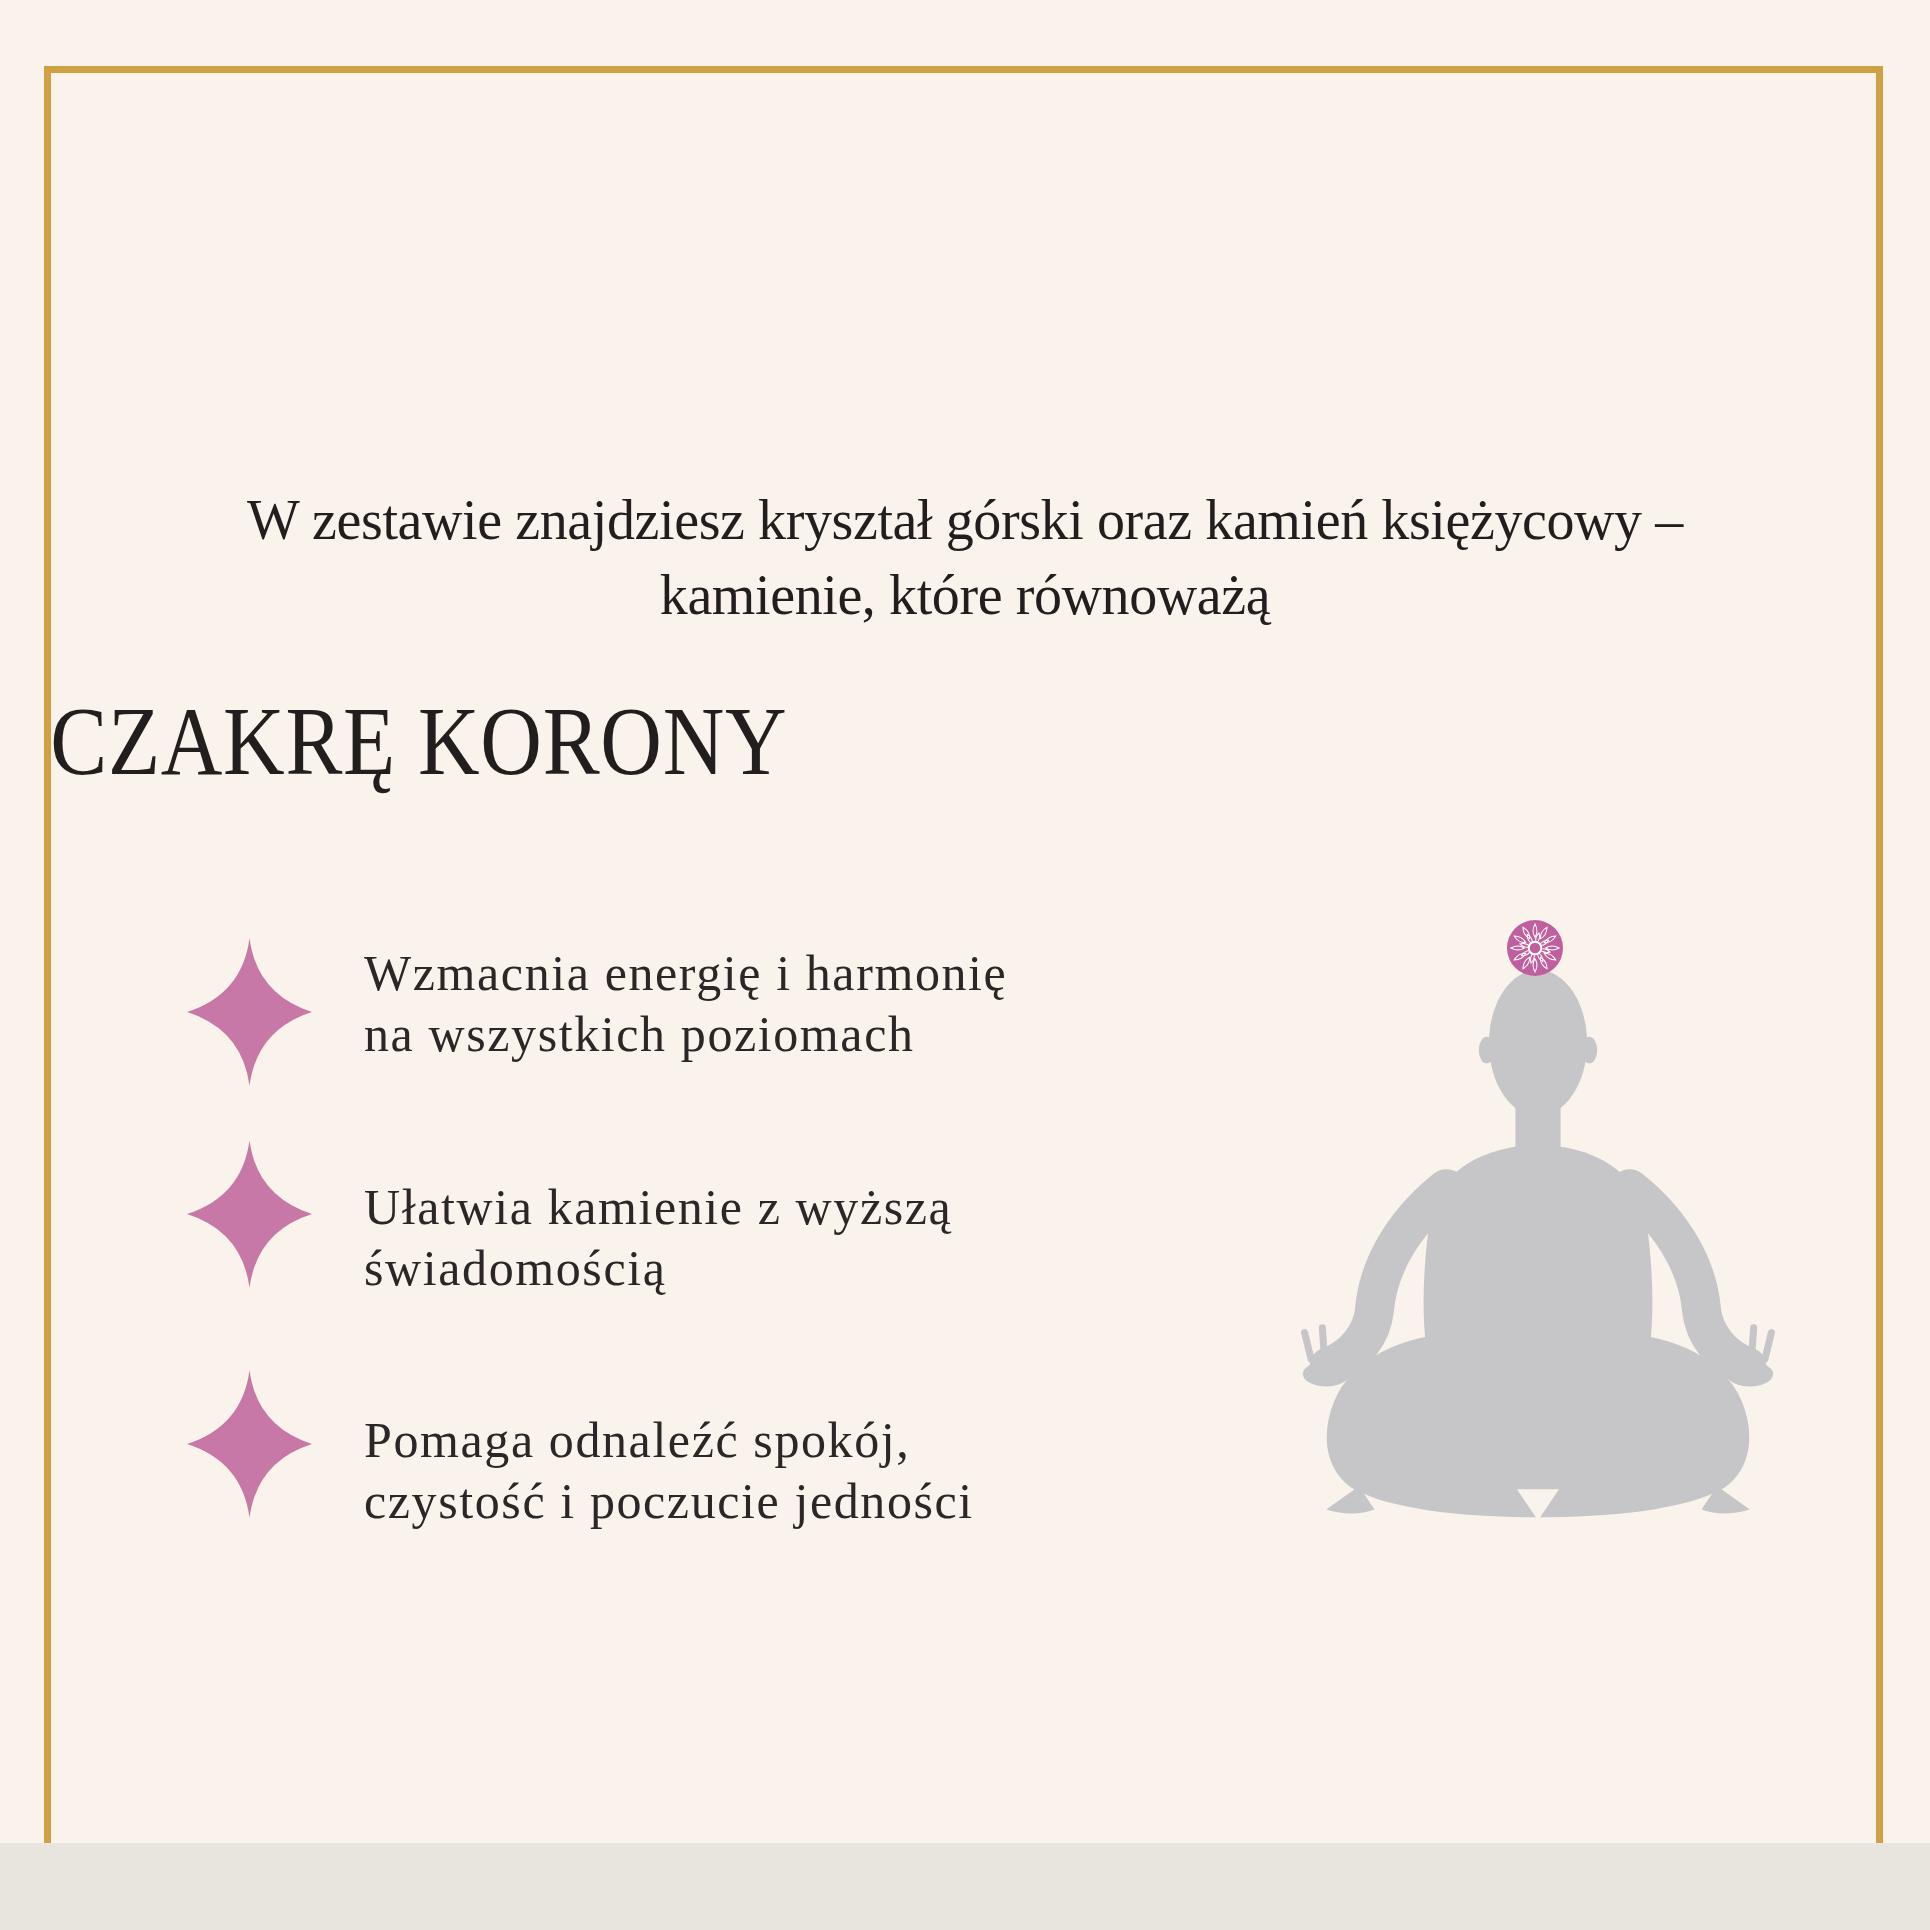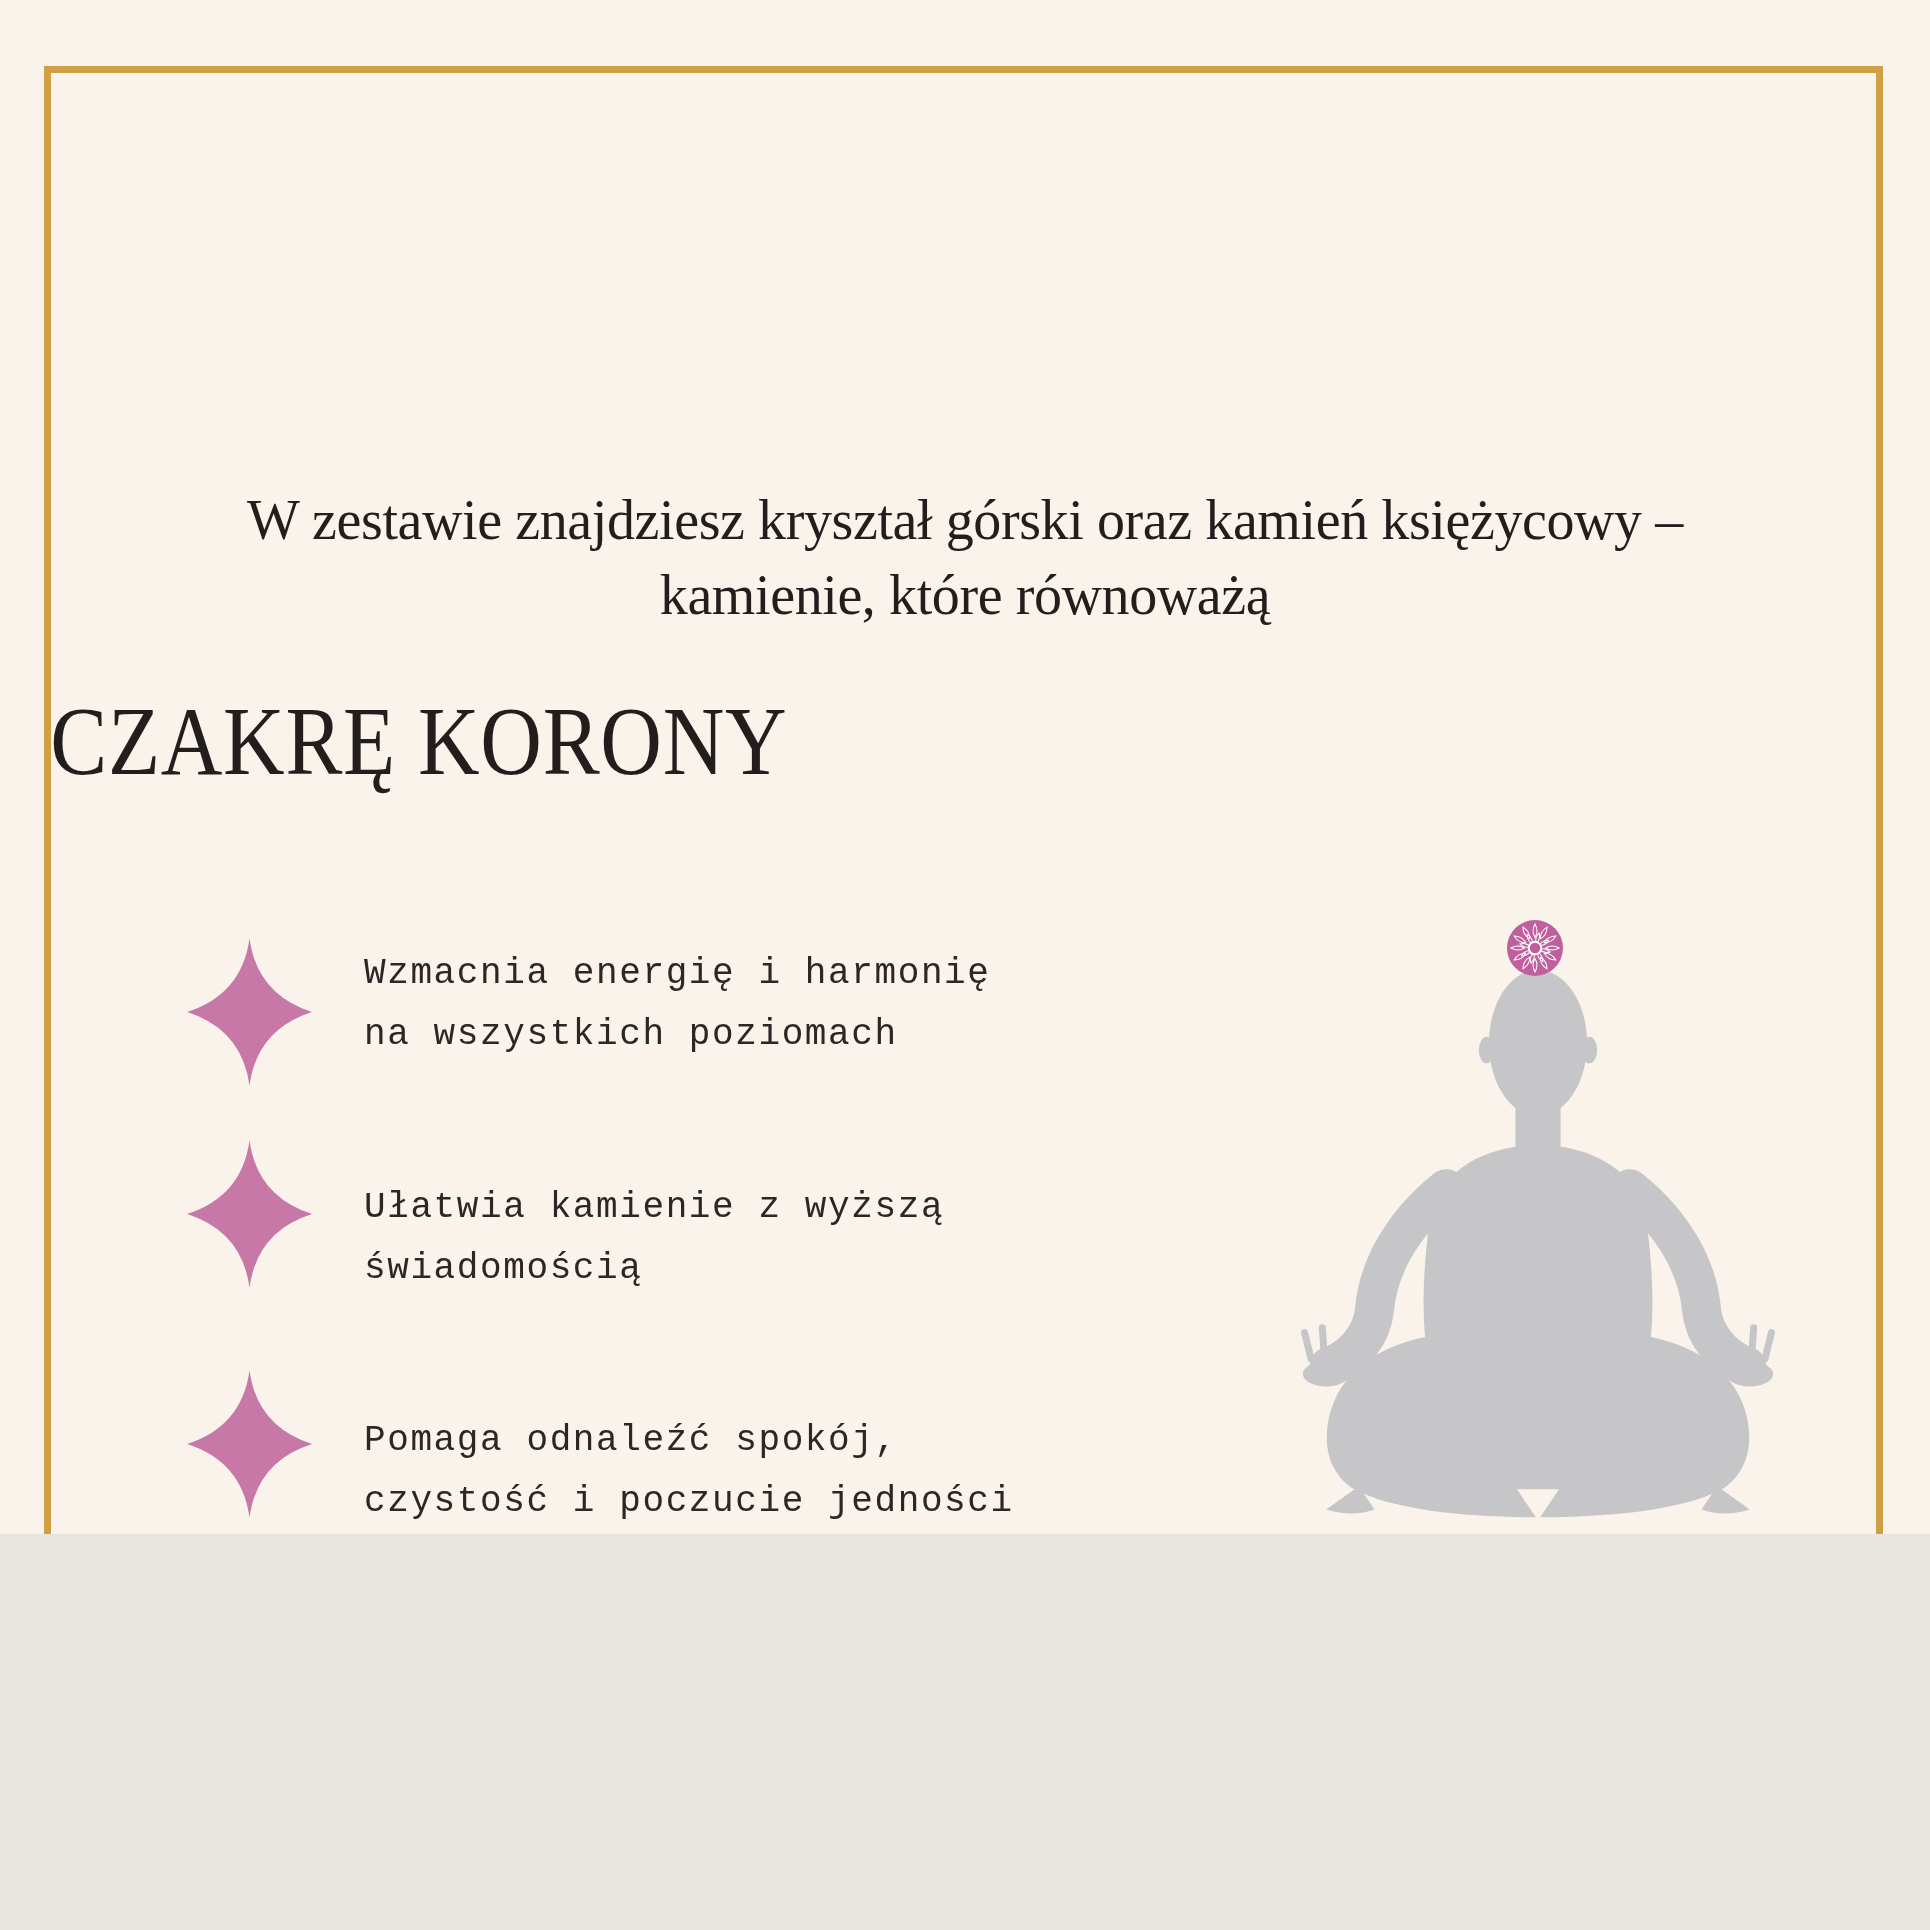--- a/index.html
+++ b/index.html
@@ -9,21 +9,21 @@
     --chakra-pink:#BF5F9D;
     --chakra-symbol-white:#FFFFFF;
     --silhouette-gray:#C6C5C7;
     --serif-ink:#221E1D;
     --sans-ink:#2B2726;
   }
   html,body{margin:0;padding:0;}
   body{background:#e8e4de;}
   .canvas{
     position:relative;
-    width:1930px;height:1534px;
+    width:1930px;height:1843px;
     background:var(--background);
     overflow:hidden;
     font-family:"Liberation Serif", serif;
   }
   .frame{
     position:absolute;
     left:44px;top:66px;
     width:1839px;height:1796px;
     box-sizing:border-box;
     border:7.8px solid var(--frame-gold);
@@ -70,22 +70,22 @@
   .star{
     position:absolute;
     left:187px;
     width:125px;height:148px;
   }
   .star svg{width:100%;height:100%;display:block;}
   .star path{fill:var(--star-pink);}
   .benefit-text{
     position:absolute;
     left:364px;
-    font-family:Liberation Mono, monospace;
-    font-size:36px;
+    font-family:Liberation Serif, serif;
+    font-size:50px;
     line-height:61px;
     letter-spacing:1.6px;
     color:var(--sans-ink);
     white-space:pre-line;
   }
   .person{
     position:absolute;
     left:1281px;top:969px;
     width:514px;height:553px;
   }

